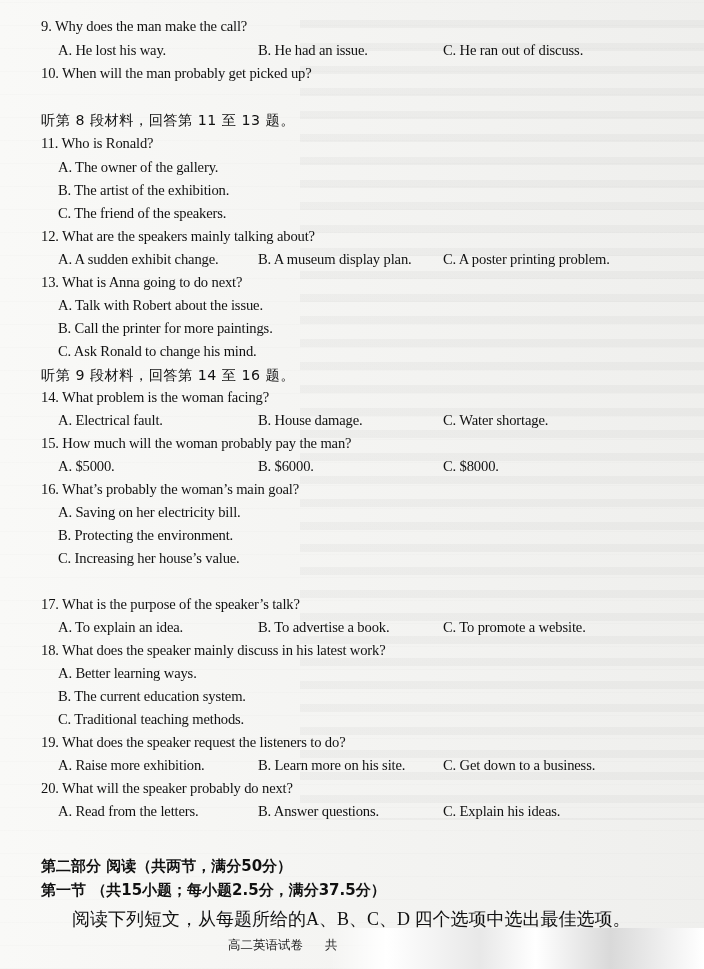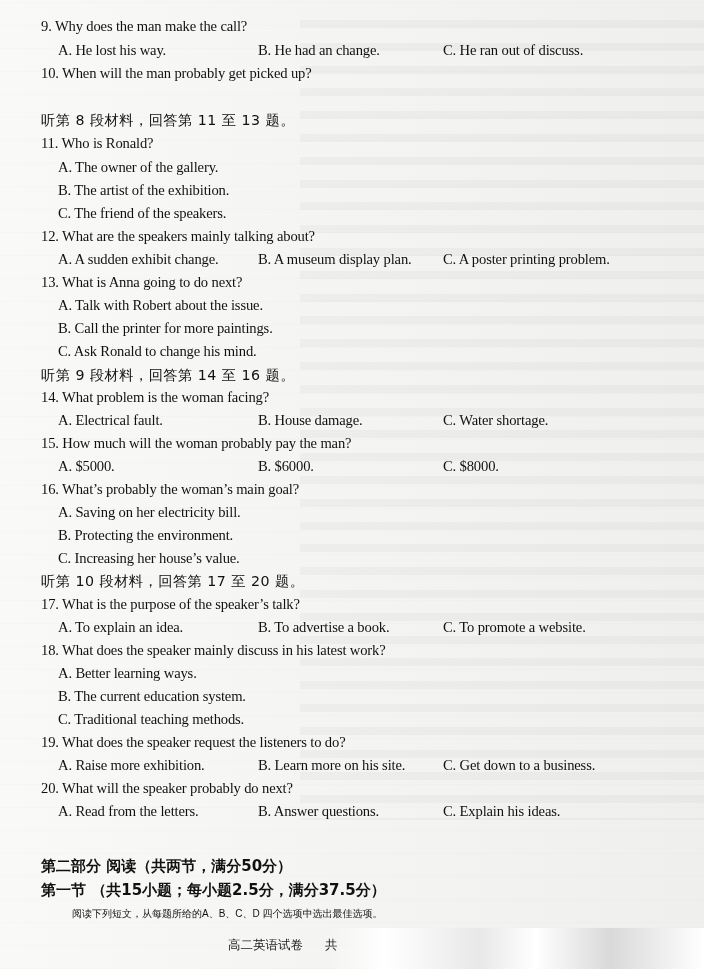--- a/index.html
+++ b/index.html
@@ -31,42 +31,42 @@
   .opt.c { left: 443px; }
   .cn {
     position: absolute; left: 41px; font-size: 14.2px; line-height: 18px;
     font-family: "DejaVu Sans", sans-serif; letter-spacing: 0.5px; white-space: nowrap;
   }
   .sec {
     position: absolute; left: 41px; font-size: 15px; font-weight: bold;
     font-family: "DejaVu Sans", sans-serif; white-space: nowrap; text-align: right;
   }
   .instr {
-    position: absolute; left: 72px; font-size: 10px;
-    font-family: Liberation Sans, sans-serif; white-space: nowrap;
+    position: absolute; left: 72px; font-size: 18px;
+    font-family: Liberation Serif, serif; white-space: nowrap;
   }
   .footer {
     position: absolute; left: 228px; top: 937px; font-size: 12.5px;
     font-family: "DejaVu Sans", sans-serif; white-space: nowrap; color: #222;
   }
   .redact {
     position: absolute; left: 330px; top: 928px; width: 374px; height: 41px;
     background: linear-gradient(90deg, rgba(255,255,255,0) 0%, #fff 15%, #e8e8e8 40%, #fff 55%, #d9d9d9 75%, #fff 100%);
   }
 </style>
 </head>
 <body>
 
 <div class="page">
   <div class="bleed"></div>
 
   <div class="line" style="top:17px">9. Why does the man make the call?</div>
   <div class="opt-row" style="top:41px">
     <span class="opt a">A. He lost his way.</span>
-    <span class="opt b">B. He had an change.</span>
+    <span class="opt b">B. He had an issue.</span>
     <span class="opt c">C. He ran out of discuss.</span>
   </div>
 
   <div class="line" style="top:64px">10. When will the man probably get picked up?</div>
 
   <div class="cn" style="top:111px">听第 8 段材料，回答第 11 至 13 题。</div>
 
   <div class="line" style="top:134px">11. Who is Ronald?</div>
   <div class="line" style="top:181px; left:58px">B. The artist of the exhibition.</div>
   <div class="line" style="top:158px; left:58px">A. The owner of the gallery.</div>
@@ -98,21 +98,20 @@
     <span class="opt a">A. $5000.</span>
     <span class="opt b">B. $6000.</span>
     <span class="opt c">C. $8000.</span>
   </div>
 
   <div class="line" style="top:480px">16. What’s probably the woman’s main goal?</div>
   <div class="line" style="top:526px; left:58px">B. Protecting the environment.</div>
   <div class="line" style="top:503px; left:58px">A. Saving on her electricity bill.</div>
   <div class="line" style="top:549px; left:58px">C. Increasing her house’s value.</div>
 
-  <div class="cn" style="top:572px">听第 10 段材料，回答第 17 至 20 题。</div>
 
   <div class="line" style="top:595px">17. What is the purpose of the speaker’s talk?</div>
   <div class="opt-row" style="top:618px">
     <span class="opt a">A. To explain an idea.</span>
     <span class="opt b">B. To advertise a book.</span>
     <span class="opt c">C. To promote a website.</span>
   </div>
 
   <div class="line" style="top:641px">18. What does the speaker mainly discuss in his latest work?</div>
   <div class="line" style="top:664px; left:58px">A. Better learning ways.</div>

